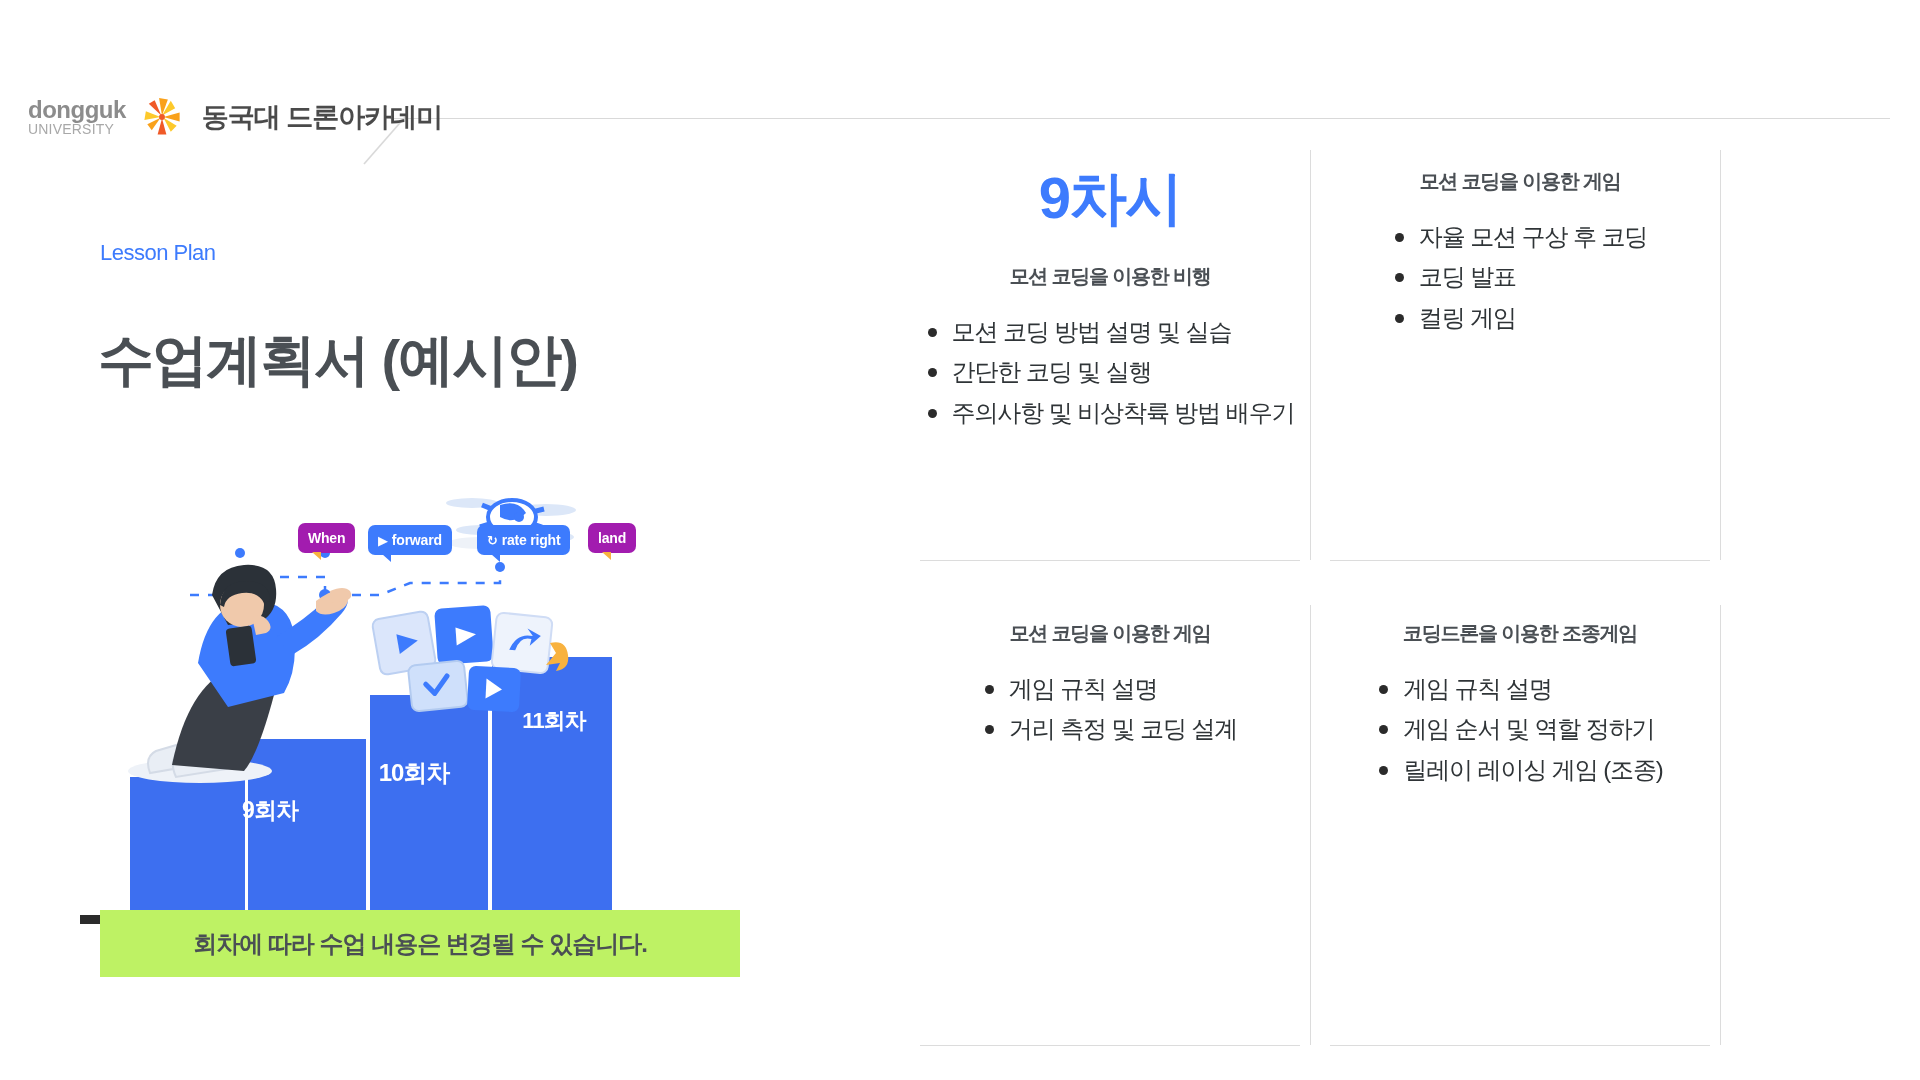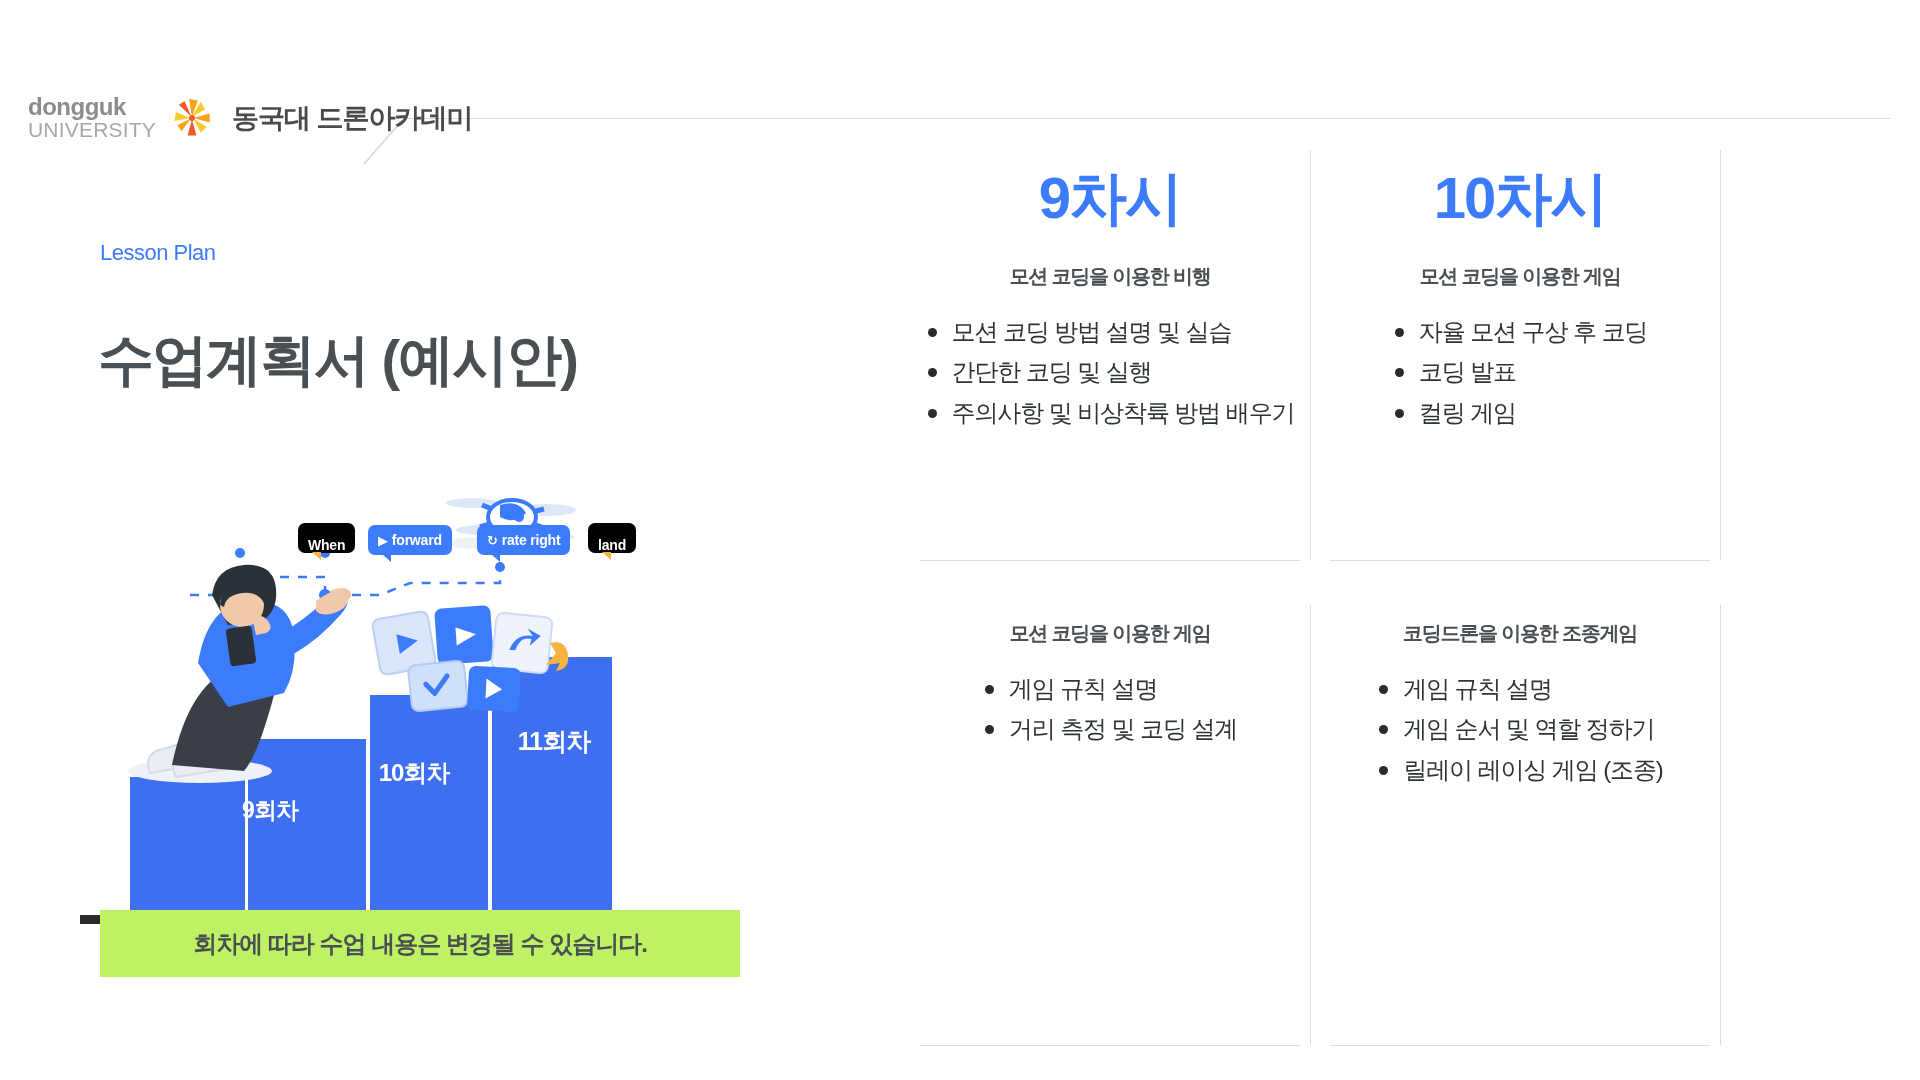--- a/index.html
+++ b/index.html
@@ -53,21 +53,21 @@
     flex-direction: column;
     line-height: 1.0;
   }
   .brand-wordmark .line1 {
     font-size: 24px;
     font-weight: bold;
     color: #8c8c8c;
     letter-spacing: -0.5px;
   }
   .brand-wordmark .line2 {
-    font-size: 21px;
+    font-size: 14px;
     font-weight: normal;
     color: #a8a8a8;
     letter-spacing: 0.2px;
   }
   .brand-mark {
     width: 44px;
     height: 44px;
     margin: 0 2px 0 -2px;
   }
   .brand-name {
@@ -120,40 +120,40 @@
   .bar-label {
     position: absolute;
     color: #ffffff;
     font-weight: bold;
     letter-spacing: -1px;
     text-align: center;
     white-space: nowrap;
   }
   #bar-label-0 { left: 140px; top: 390px; width: 100px; font-size: 23px; }
   #bar-label-1 { left: 278px; top: 352px; width: 112px; font-size: 24px; }
-  #bar-label-2 { left: 418px; top: 320px; width: 112px; font-size: 25px; }
+  #bar-label-2 { left: 418px; top: 301px; width: 112px; font-size: 22px; }
   #bar-label-3 { left: 558px; top: 270px; width: 118px; font-size: 25px; }
 
   
   .code-chip {
     position: absolute;
     border-radius: 7px;
     color: #ffffff;
     font-size: 14px;
     font-weight: bold;
     display: flex;
     align-items: center;
     justify-content: center;
     gap: 4px;
     letter-spacing: -0.2px;
     white-space: nowrap;
     padding: 0 10px;
     height: 30px;
   }
-  .chip-orange { background: #000000; align-items: flex-end; }
+  .chip-orange { background: #a21caf; }
   .chip-blue   { background: #3d7bfd; }
   #chip-when    { left: 218px; top: 118px; }
   #chip-forward { left: 288px; top: 120px; }
   #chip-rate    { left: 397px; top: 120px; }
   #chip-land    { left: 508px; top: 118px; }
   .chip-tail {
     position: absolute;
     bottom: -7px;
     left: 14px;
     width: 0; height: 0;
@@ -412,21 +412,20 @@
     <div class="card-number">9차시</div>
     <div class="card-subtitle">모션 코딩을 이용한 비행</div>
     <ul class="card-list">
       <li>모션 코딩 방법 설명 및 실습</li>
       <li>간단한 코딩 및 실행</li>
       <li>주의사항 및 비상착륙 방법 배우기</li>
     </ul>
   </div>
 
   <div class="card" id="card-1">
-    <div class="card-number">10차시</div>
     <div class="card-subtitle">모션 코딩을 이용한 게임</div>
     <ul class="card-list">
       <li>자율 모션 구상 후 코딩</li>
       <li>코딩 발표</li>
       <li>컬링 게임</li>
     </ul>
   </div>
 
   <div class="card" id="card-2">
     <div class="card-subtitle">모션 코딩을 이용한 게임</div>

